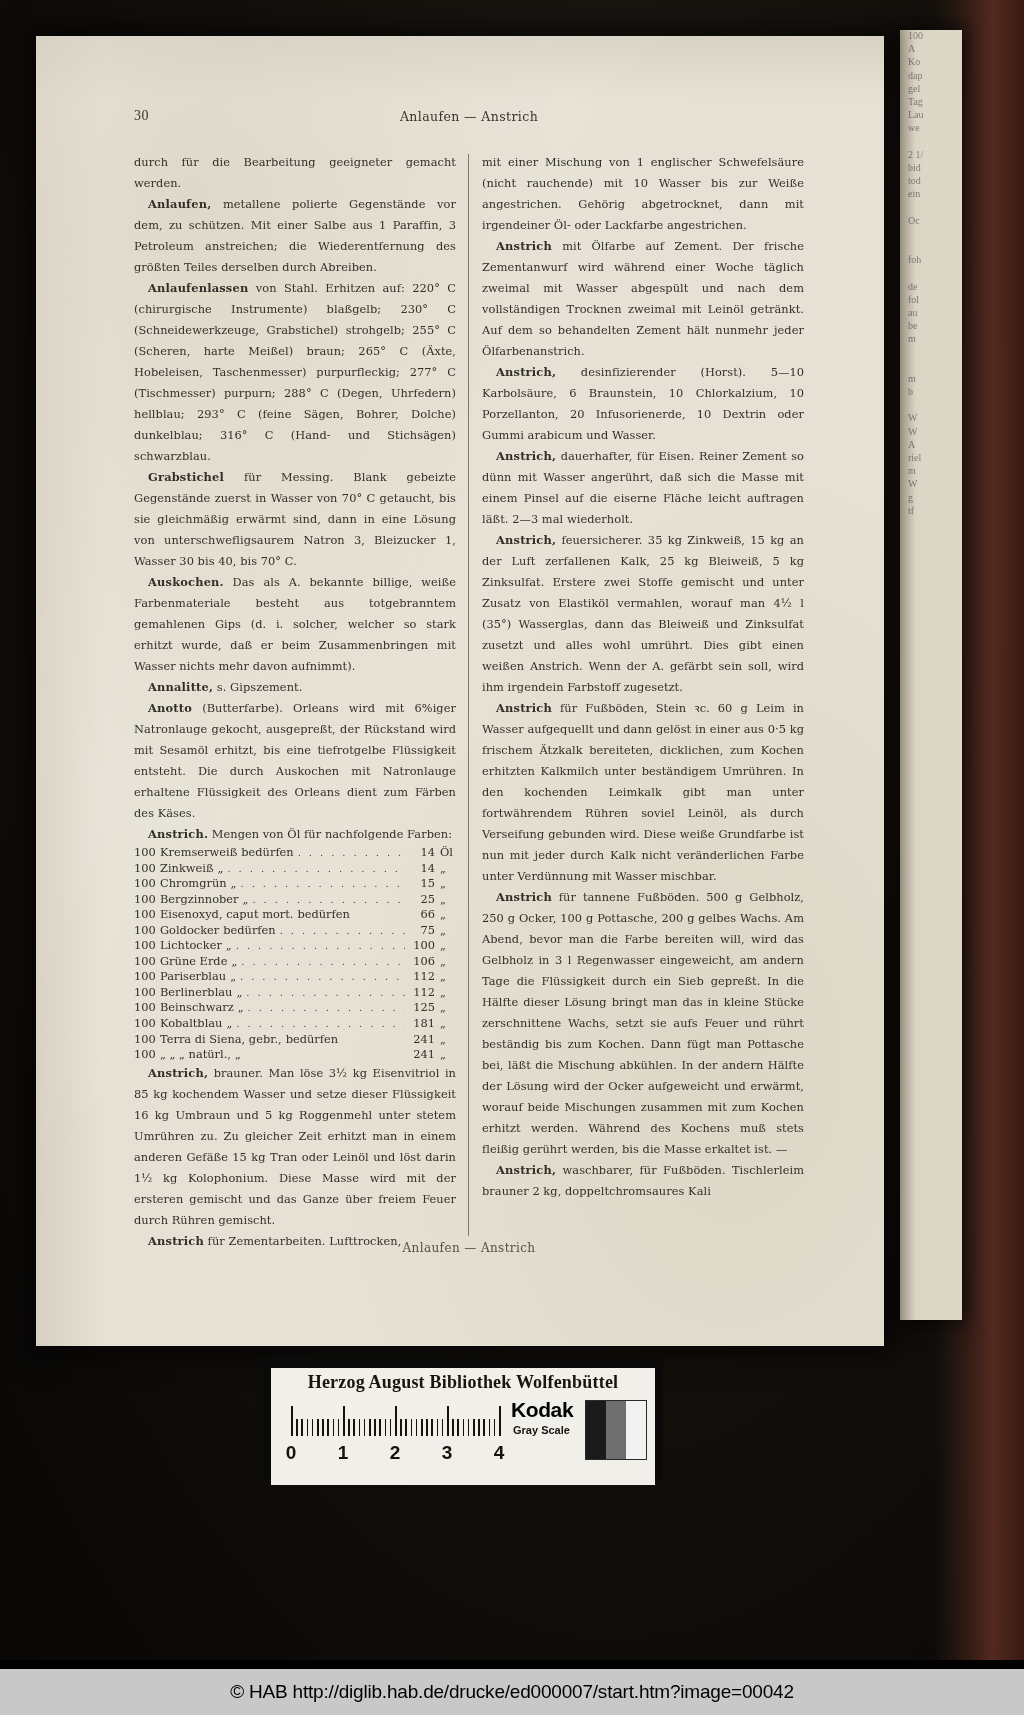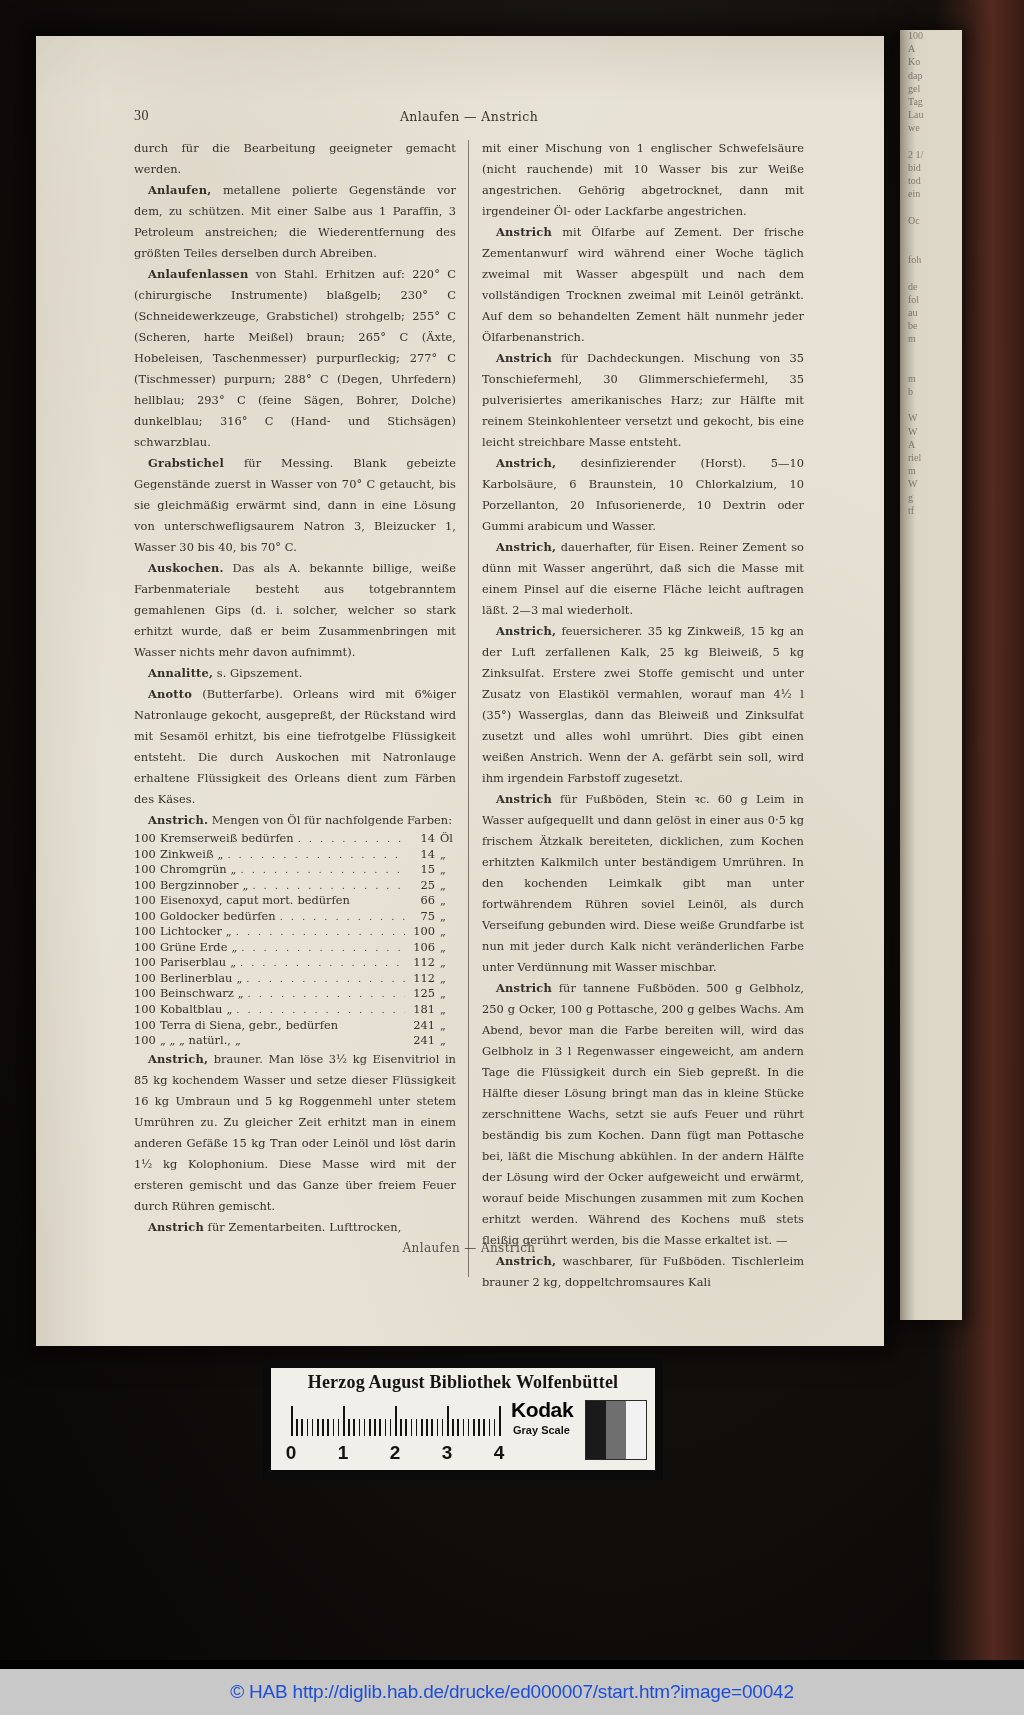--- a/index.html
+++ b/index.html
@@ -87,21 +87,21 @@
     left: 98px;
     top: 72px;
     width: 670px;
     height: 1120px;
   }
 
   
   #running-head {
     position: relative;
     height: 22px;
-    margin-bottom: 8px;
+    margin-bottom: 22px;
   }
   #folio-number {
     position: absolute;
     left: 0; top: 0;
     font-size: 14px;
     color: #3a342b;
     letter-spacing: 0.5px;
   }
   #running-title {
     position: absolute;
@@ -218,21 +218,21 @@
     left: 263px;
     top: 1358px;
     width: 400px;
     height: 122px;
     background: #0a0a0a;
     padding: 0;
   }
   #calibration-inner {
     position: absolute;
     left: 8px; top: 10px;
-    width: 384px; height: 102px;
+    width: 384px; height: 117px;
     background: #f1efe9;
   }
   #library-name {
     position: absolute;
     left: 0; right: 0; top: 4px;
     text-align: center;
     font-family: "Liberation Serif", serif;
     font-weight: bold;
     font-size: 18px;
     color: #17150f;
@@ -303,21 +303,21 @@
     width: 1024px;
     height: 46px;
     background: #c8c8c8;
     display: flex;
     align-items: center;
     justify-content: center;
   }
   #copyright-text {
     font-family: "Liberation Sans", sans-serif;
     font-size: 19px;
-    color: #1d4ed8;
+    color: #000000;
     letter-spacing: -0.2px;
   }
 </style>
 </head>
 <body>
 
 <div id="scan-background"></div>
 <div id="book-edge-right"></div>
 
 <div id="page-leaf-facing">
@@ -496,21 +496,20 @@
               <span class="oil-unit">„</span>
             </div>
           </div>
           <p class="para"><b class="headword">Anstrich,</b><span> brauner. Man löse 3½ kg Eisenvitriol in 85 kg kochendem Wasser und setze dieser Flüssigkeit 16 kg Umbraun und 5 kg Roggenmehl unter stetem Umrühren zu. Zu gleicher Zeit erhitzt man in einem anderen Gefäße 15 kg Tran oder Leinöl und löst darin 1½ kg Kolophonium. Diese Masse wird mit der ersteren gemischt und das Ganze über freiem Feuer durch Rühren gemischt.</span></p>
           <p class="para"><b class="headword">Anstrich</b><span> für Zementarbeiten. Lufttrocken,</span></p>
         </div>
       <div id="column-rule"></div>
       <div class="column" id="right-column">
           <p class="para noindent"><span>mit einer Mischung von 1 englischer Schwefelsäure (nicht rauchende) mit 10 Wasser bis zur Weiße angestrichen. Gehörig abgetrocknet, dann mit irgendeiner Öl- oder Lackfarbe angestrichen.</span></p>
           <p class="para"><b class="headword">Anstrich</b><span> mit Ölfarbe auf Zement. Der frische Zementanwurf wird während einer Woche täglich zweimal mit Wasser abgespült und nach dem vollständigen Trocknen zweimal mit Leinöl getränkt. Auf dem so behandelten Zement hält nunmehr jeder Ölfarbenanstrich.</span></p>
-          <p class="para"><b class="headword">Anstrich</b><span> für Dachdeckungen. Mischung von 35 Tonschiefermehl, 30 Glimmerschiefermehl, 35 pulverisiertes amerikanisches Harz; zur Hälfte mit reinem Steinkohlenteer versetzt und gekocht, bis eine leicht streichbare Masse entsteht.</span></p>
           <p class="para"><b class="headword">Anstrich,</b><span> desinfizierender (Horst). 5—10 Karbolsäure, 6 Braunstein, 10 Chlorkalzium, 10 Porzellanton, 20 Infusorienerde, 10 Dextrin oder Gummi arabicum und Wasser.</span></p>
           <p class="para"><b class="headword">Anstrich,</b><span> dauerhafter, für Eisen. Reiner Zement so dünn mit Wasser angerührt, daß sich die Masse mit einem Pinsel auf die eiserne Fläche leicht auftragen läßt. 2—3 mal wiederholt.</span></p>
           <p class="para"><b class="headword">Anstrich,</b><span> feuersicherer. 35 kg Zinkweiß, 15 kg an der Luft zerfallenen Kalk, 25 kg Bleiweiß, 5 kg Zinksulfat. Erstere zwei Stoffe gemischt und unter Zusatz von Elastiköl vermahlen, worauf man 4½ l (35°) Wasserglas, dann das Bleiweiß und Zinksulfat zusetzt und alles wohl umrührt. Dies gibt einen weißen Anstrich. Wenn der A. gefärbt sein soll, wird ihm irgendein Farbstoff zugesetzt.</span></p>
           <p class="para"><b class="headword">Anstrich</b><span> für Fußböden, Stein ꝛc. 60 g Leim in Wasser aufgequellt und dann gelöst in einer aus 0·5 kg frischem Ätzkalk bereiteten, dicklichen, zum Kochen erhitzten Kalkmilch unter beständigem Umrühren. In den kochenden Leimkalk gibt man unter fortwährendem Rühren soviel Leinöl, als durch Verseifung gebunden wird. Diese weiße Grundfarbe ist nun mit jeder durch Kalk nicht veränderlichen Farbe unter Verdünnung mit Wasser mischbar.</span></p>
           <p class="para"><b class="headword">Anstrich</b><span> für tannene Fußböden. 500 g Gelbholz, 250 g Ocker, 100 g Pottasche, 200 g gelbes Wachs. Am Abend, bevor man die Farbe bereiten will, wird das Gelbholz in 3 l Regenwasser eingeweicht, am andern Tage die Flüssigkeit durch ein Sieb gepreßt. In die Hälfte dieser Lösung bringt man das in kleine Stücke zerschnittene Wachs, setzt sie aufs Feuer und rührt beständig bis zum Kochen. Dann fügt man Pottasche bei, läßt die Mischung abkühlen. In der andern Hälfte der Lösung wird der Ocker aufgeweicht und erwärmt, worauf beide Mischungen zusammen mit zum Kochen erhitzt werden. Während des Kochens muß stets fleißig gerührt werden, bis die Masse erkaltet ist. —</span></p>
           <p class="para"><b class="headword">Anstrich,</b><span> waschbarer, für Fußböden. Tischlerleim brauner 2 kg, doppeltchromsaures Kali</span></p>
         </div>
     </div>
   </div>
 

